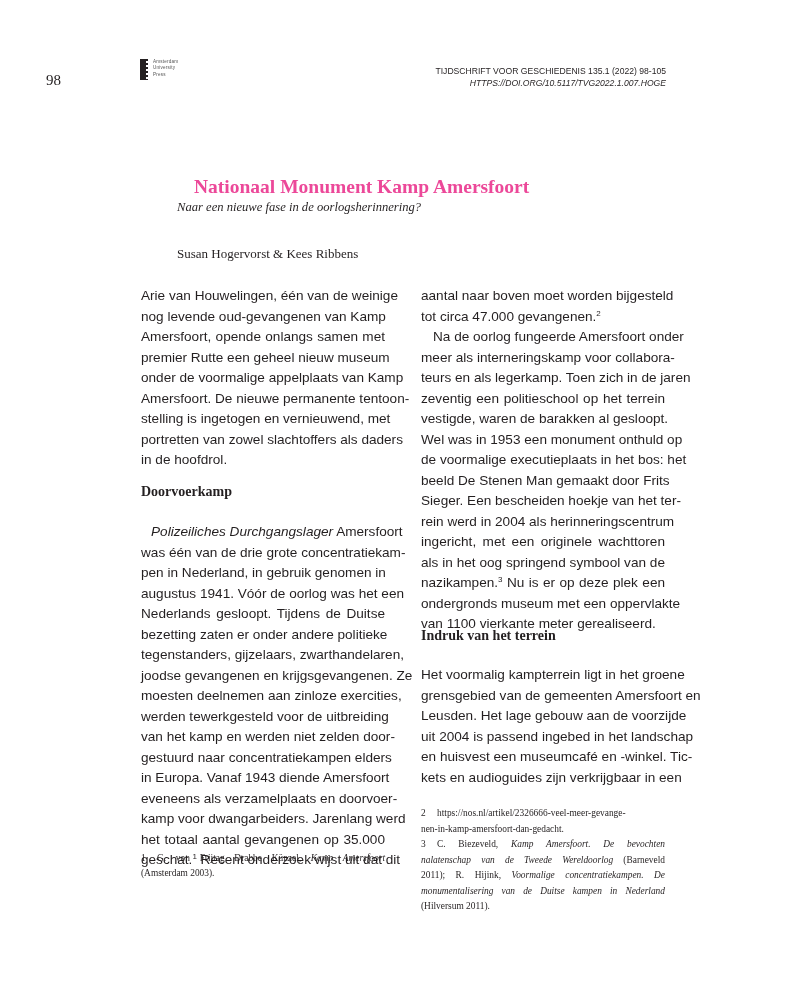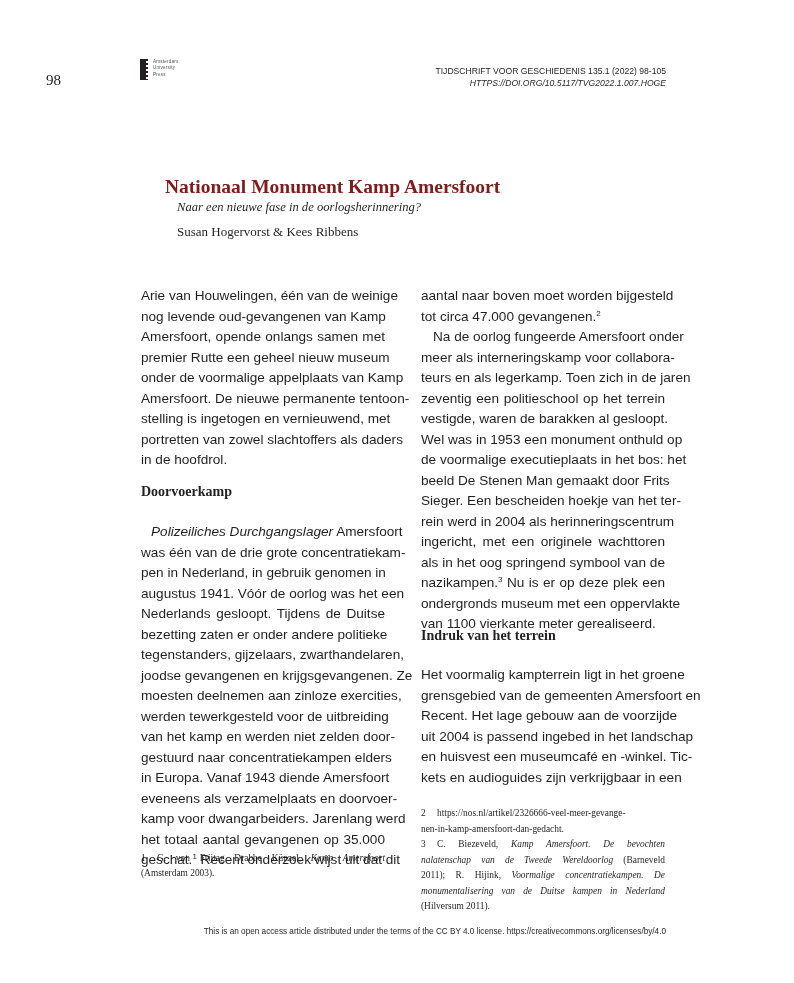--- a/index.html
+++ b/index.html
@@ -5,23 +5,23 @@
   html, body { margin: 0; padding: 0; background: #ffffff; }
   body { width: 794px; height: 983px; position: relative; overflow: hidden; color: #231f20; }
   .pagenum { position: absolute; left: 46px; top: 72px; font-family: "Liberation Serif", serif; font-size: 15px; color: #231f20; }
   .logo { position: absolute; left: 140px; top: 59px; width: 60px; height: 22px; }
   .logo-bar { position: absolute; left: 0; top: 0; width: 6px; height: 21px; background: #231f20; }
   .logo-teeth { position: absolute; left: 6px; top: 0; width: 2px; height: 21px;
     background: repeating-linear-gradient(to bottom, #231f20 0 2px, transparent 2px 4px); }
   .logo-text { position: absolute; left: 13px; top: 0; font-family: "Liberation Sans", sans-serif; font-size: 4.6px; line-height: 6.4px; color: #555; letter-spacing: 0.2px; }
   .journal { position: absolute; right: 128px; top: 65px; text-align: right; font-family: "Liberation Sans", sans-serif; font-size: 8.6px; line-height: 12px; color: #231f20; }
   .journal .doi { font-style: italic; }
-  .title { position: absolute; left: 165px; top: 176px; font-family: "Liberation Serif", serif; font-weight: bold; font-size: 19.5px; color: #7f1d1d; white-space: nowrap; }
+  .title { position: absolute; left: 194px; top: 176px; font-family: "Liberation Serif", serif; font-weight: bold; font-size: 19.5px; color: #ec4899; white-space: nowrap; }
   .subtitle { position: absolute; left: 177px; top: 200px; font-family: "Liberation Serif", serif; font-style: italic; font-size: 12.6px; color: #231f20; white-space: nowrap; }
-  .authors { position: absolute; left: 177px; top: 224px; font-family: "Liberation Serif", serif; font-size: 13px; color: #231f20; white-space: nowrap; }
+  .authors { position: absolute; left: 177px; top: 246px; font-family: "Liberation Serif", serif; font-size: 13px; color: #231f20; white-space: nowrap; }
   .col { position: absolute; width: 244px; }
   .col-left { left: 141px; }
   .col-right { left: 421px; }
   .line { position: absolute; left: 0; width: 244px; height: 20px; font-family: Liberation Sans, sans-serif; font-size: 13.6px; line-height: 20px; color: #231f20; white-space: nowrap; text-align: justify; text-align-last: justify; }
   .line.last { text-align-last: left; }
   .line.indent { padding-left: 12px; width: 232px; }
   .line i { font-style: italic; margin-left: 10px; }
   .line sup, .fn sup { font-size: 8px; line-height: 0; vertical-align: 5px; }
   .heading { position: absolute; left: 0; font-family: "Liberation Serif", serif; font-weight: bold; font-size: 14px; color: #231f20; white-space: nowrap; }
   .fn { position: absolute; left: 0; width: 244px; height: 16px; font-family: "Liberation Serif", serif; font-size: 9.4px; line-height: 16px; color: #231f20; white-space: nowrap; text-align: justify; text-align-last: justify; }
@@ -119,32 +119,31 @@
     <div class="line" style="top:287px"><span>nazikampen.</span><sup>3</sup><span> Nu is er op deze plek een</span></div>
     <div class="line" style="top:307.5px">ondergronds museum met een oppervlakte</div>
     <div class="line last" style="top:328px">van 1100 vierkante meter gerealiseerd.</div>
   </div>
 
   <div class="heading" style="top:342px">Indruk van het terrein</div>
 
   <div>
     <div class="line" style="top:379px">Het voormalig kampterrein ligt in het groene</div>
     <div class="line" style="top:399.5px">grensgebied van de gemeenten Amersfoort en</div>
-    <div class="line" style="top:420px">Recent. Het lage gebouw aan de voorzijde</div>
+    <div class="line" style="top:420px">Leusden. Het lage gebouw aan de voorzijde</div>
     <div class="line" style="top:440.5px">uit 2004 is passend ingebed in het landschap</div>
     <div class="line" style="top:461px">en huisvest een museumcafé en -winkel. Tic-</div>
     <div class="line" style="top:481.5px">kets en audioguides zijn verkrijgbaar in een</div>
   </div>
 </div>
 
 <div class="col col-right" style="top:805px;">
   <div class="fn" style="top:0px"><span class="num">2</span><span>https://nos.nl/artikel/2326666-veel-meer-gevange-</span></div>
   <div class="fn last" style="top:15.5px">nen-in-kamp-amersfoort-dan-gedacht.</div>
   <div class="fn" style="top:31px"><span class="num">3</span><span>C. Biezeveld, </span><i>Kamp Amersfoort. De bevochten</i></div>
   <div class="fn" style="top:46.5px"><i>nalatenschap van de Tweede Wereldoorlog</i><span> (Barneveld</span></div>
   <div class="fn" style="top:62px"><span>2011); R. Hijink, </span><i>Voormalige concentratiekampen. De</i></div>
   <div class="fn" style="top:77.5px"><i>monumentalisering van de Duitse kampen in Nederland</i></div>
   <div class="fn last" style="top:93px">(Hilversum 2011).</div>
 </div>
 
 <div class="footer">
-  <div>This is an open access article distributed under the terms of the CC BY 4.0 license. https://creativecommons.org/licenses/by/4.0</div>
 </div>
 
 </body></html>

